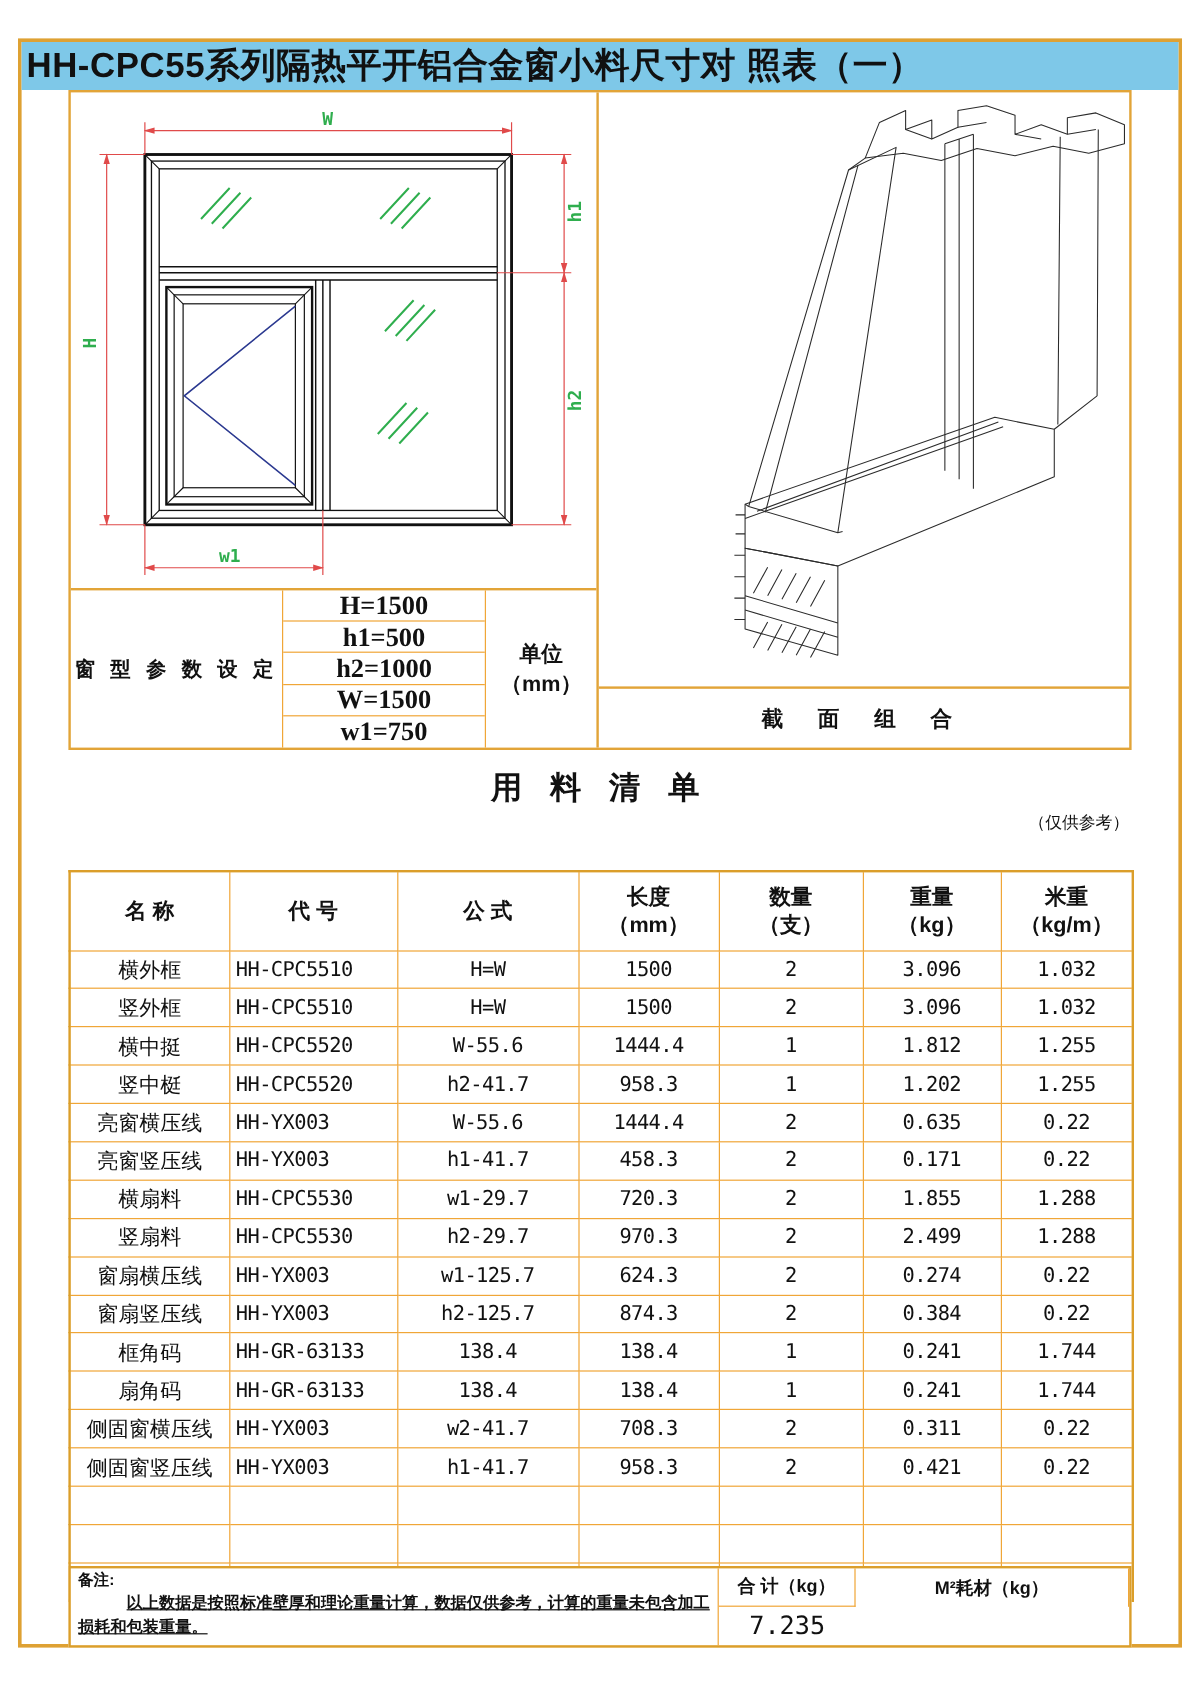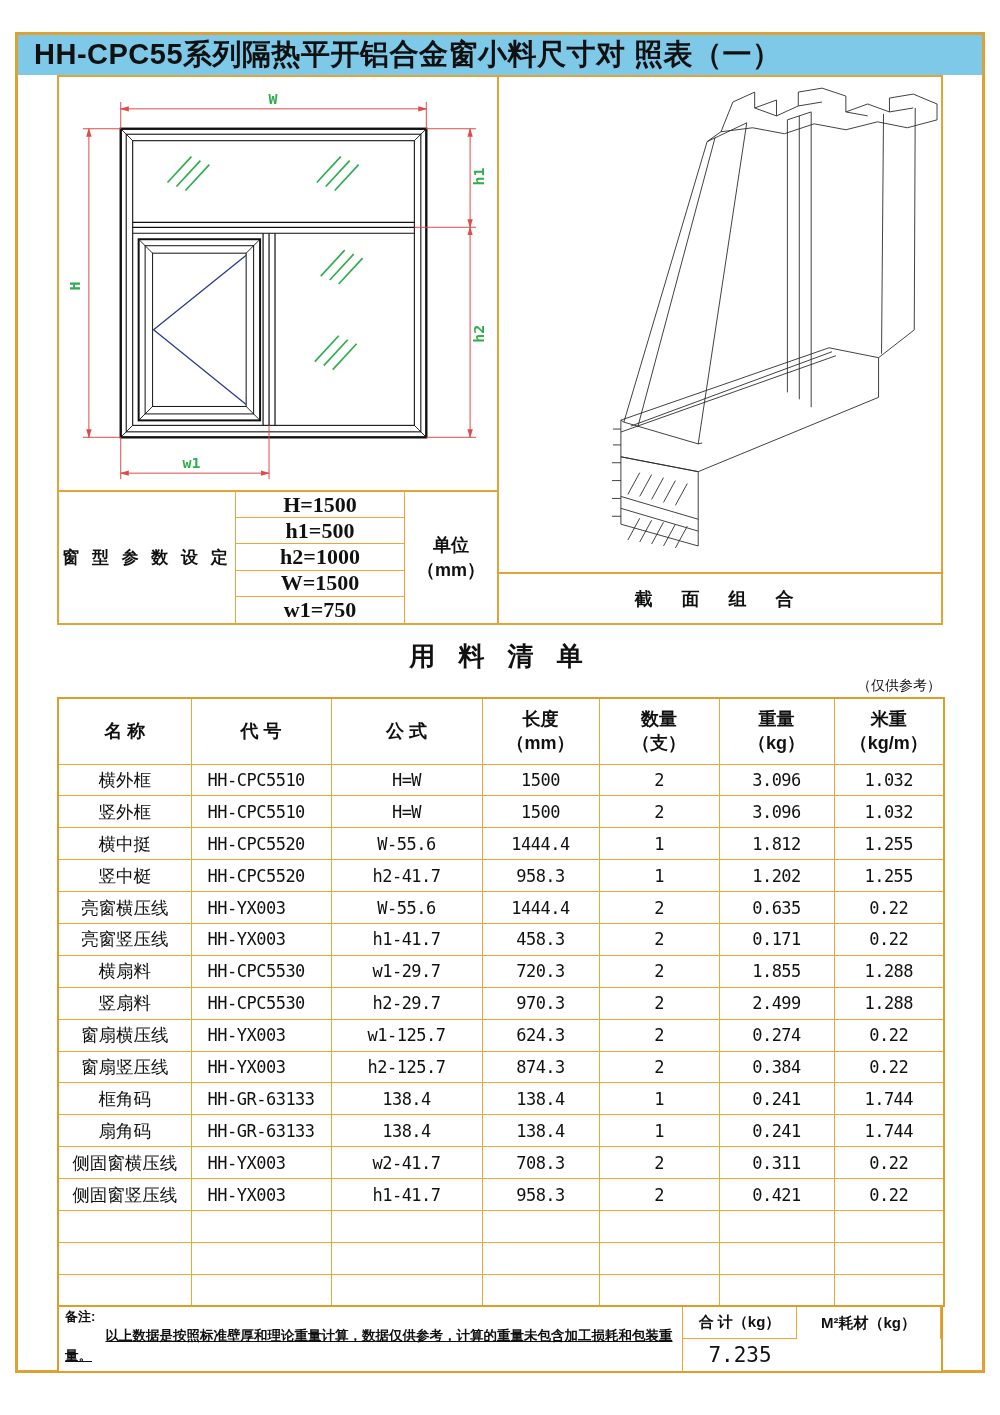--- a/index.html
+++ b/index.html
@@ -2,21 +2,21 @@
 <html><head>
 <meta charset="utf-8">
 <style>
   html,body{margin:0;padding:0;background:#fff;}
   .page{position:relative;width:1000px;height:1415px;background:#fff;overflow:hidden;
         font-family:"Liberation Sans",sans-serif;color:#111;}
   
   .page-border{position:absolute;left:15px;top:32px;width:970px;height:1341px;
                border:3px solid #DEA133;box-sizing:border-box;}
   .title-bar{position:absolute;left:18px;top:35px;width:964px;height:40px;background:#7EC8E8;
-             display:flex;align-items:center;padding-left:16px;box-sizing:border-box;}
+             display:flex;align-items:center;padding-left:4px;box-sizing:border-box;}
   .title-bar span{font-size:29px;font-weight:bold;letter-spacing:.5px;white-space:nowrap;}
   
   .top-section{position:absolute;left:57px;top:75px;width:886px;height:550px;
                border:2px solid #E2A438;box-sizing:border-box;display:flex;}
   .left-panel{width:440px;border-right:2px solid #E2A438;box-sizing:border-box;display:flex;flex-direction:column;}
   .left-panel svg{display:block;}
   .param-table{height:131px;border-top:2px solid #E2A438;box-sizing:content-box;display:flex;}
   .param-label{width:176px;display:flex;align-items:center;justify-content:center;
                font-size:17px;font-weight:bold;letter-spacing:4px;}
   .param-values{width:170px;display:flex;flex-direction:column;
@@ -30,35 +30,35 @@
   .right-panel{flex:1;display:flex;flex-direction:column;}
   .right-panel svg{display:block;flex:1;}
   .section-caption{height:51px;border-top:2px solid #E2A438;box-sizing:border-box;
                    display:flex;align-items:center;justify-content:center;
                    font-size:18px;font-weight:bold;letter-spacing:12px;}
   
   .list-band{position:absolute;left:57px;top:627px;width:886px;height:70px;}
   .list-title{text-align:center;padding-top:12px;font-size:26px;font-weight:bold;letter-spacing:8px;}
   .list-note{position:absolute;right:2px;bottom:2px;font-size:14px;}
   
-  #material-table{position:absolute;left:57px;top:697px;width:886px;border-collapse:collapse;
+  #material-table{position:absolute;left:57px;top:725px;width:886px;border-collapse:collapse;
                   table-layout:fixed;border:2.5px solid #DB9E2A;}
   #material-table th,#material-table td{border:1.6px solid #F0A637;padding:0;overflow:hidden;}
   #material-table thead tr{height:66px;}
   #material-table tbody tr{height:31.9px;}
   #material-table th{font-size:18px;font-weight:bold;line-height:1.35;}
   #material-table td{text-align:center;font-size:17.5px;}
-  #material-table td.c1{text-align:left;padding-left:16px;}
+  #material-table td.c1{text-align:left;padding-left:5px;}
   #material-table td.c1,#material-table td.c2,#material-table td.c3,
   #material-table td.c4,#material-table td.c5,#material-table td.c6{
       font-family:"DejaVu Sans Mono",monospace;letter-spacing:-0.5px;font-size:17px;}
   
   .summary{position:absolute;left:57px;top:1305px;width:886px;height:68px;
            border:2.5px solid #DB9E2A;box-sizing:border-box;display:flex;background:#fff;}
-  .remark-cell{width:624px;box-sizing:border-box;border-right:1.6px solid #F0A637;padding:1px 6px;}
+  .remark-cell{width:540px;box-sizing:border-box;border-right:1.6px solid #F0A637;padding:1px 6px;}
   .remark-label{font-size:13px;font-weight:bold;}
   .remark-text{margin:0;font-size:13.5px;font-weight:bold;line-height:1.45;text-indent:3em;text-decoration:underline;}
   .summary-grid{flex:1;display:grid;grid-template-columns:114px 1fr;grid-template-rows:1fr 1fr;}
   .sum-cell{display:flex;align-items:center;box-sizing:border-box;}
   .sum-label{justify-content:center;font-size:15px;font-weight:bold;border-right:1.6px solid #F0A637;}
   .sum-row1{border-bottom:1.6px solid #F0A637;}
   .sum-value{justify-content:center;font-family:"DejaVu Sans Mono",monospace;font-size:21px;}
   
   .footnote{position:absolute;left:55px;top:1382px;font-size:15px;font-weight:bold;letter-spacing:.5px;}
   svg text{font-family:"DejaVu Sans Mono",monospace;font-weight:bold;}

